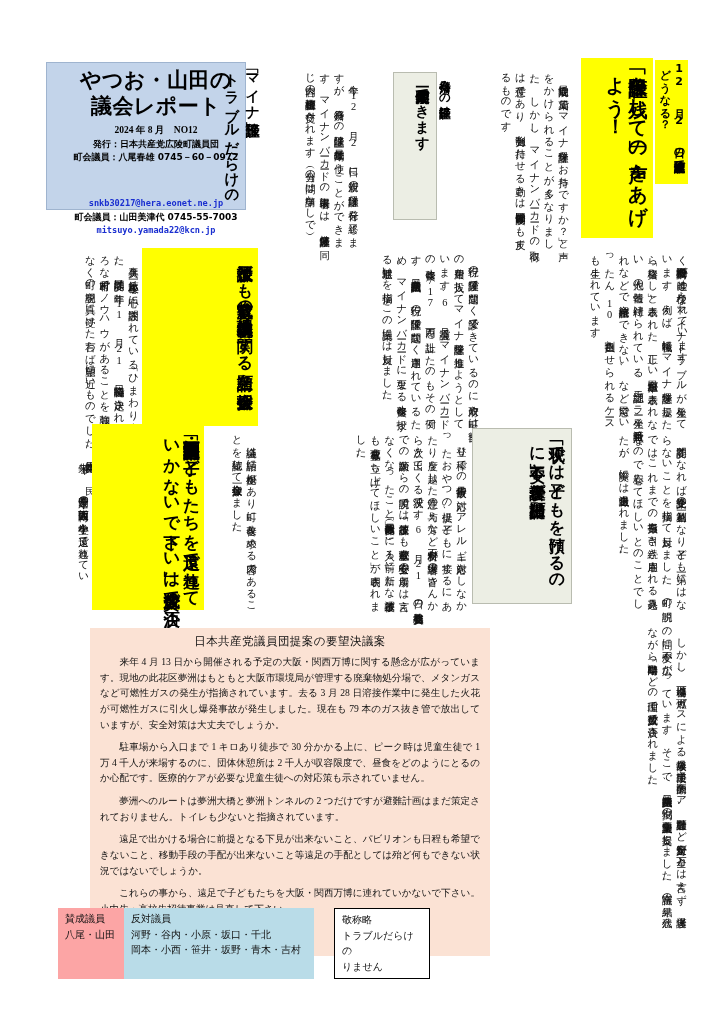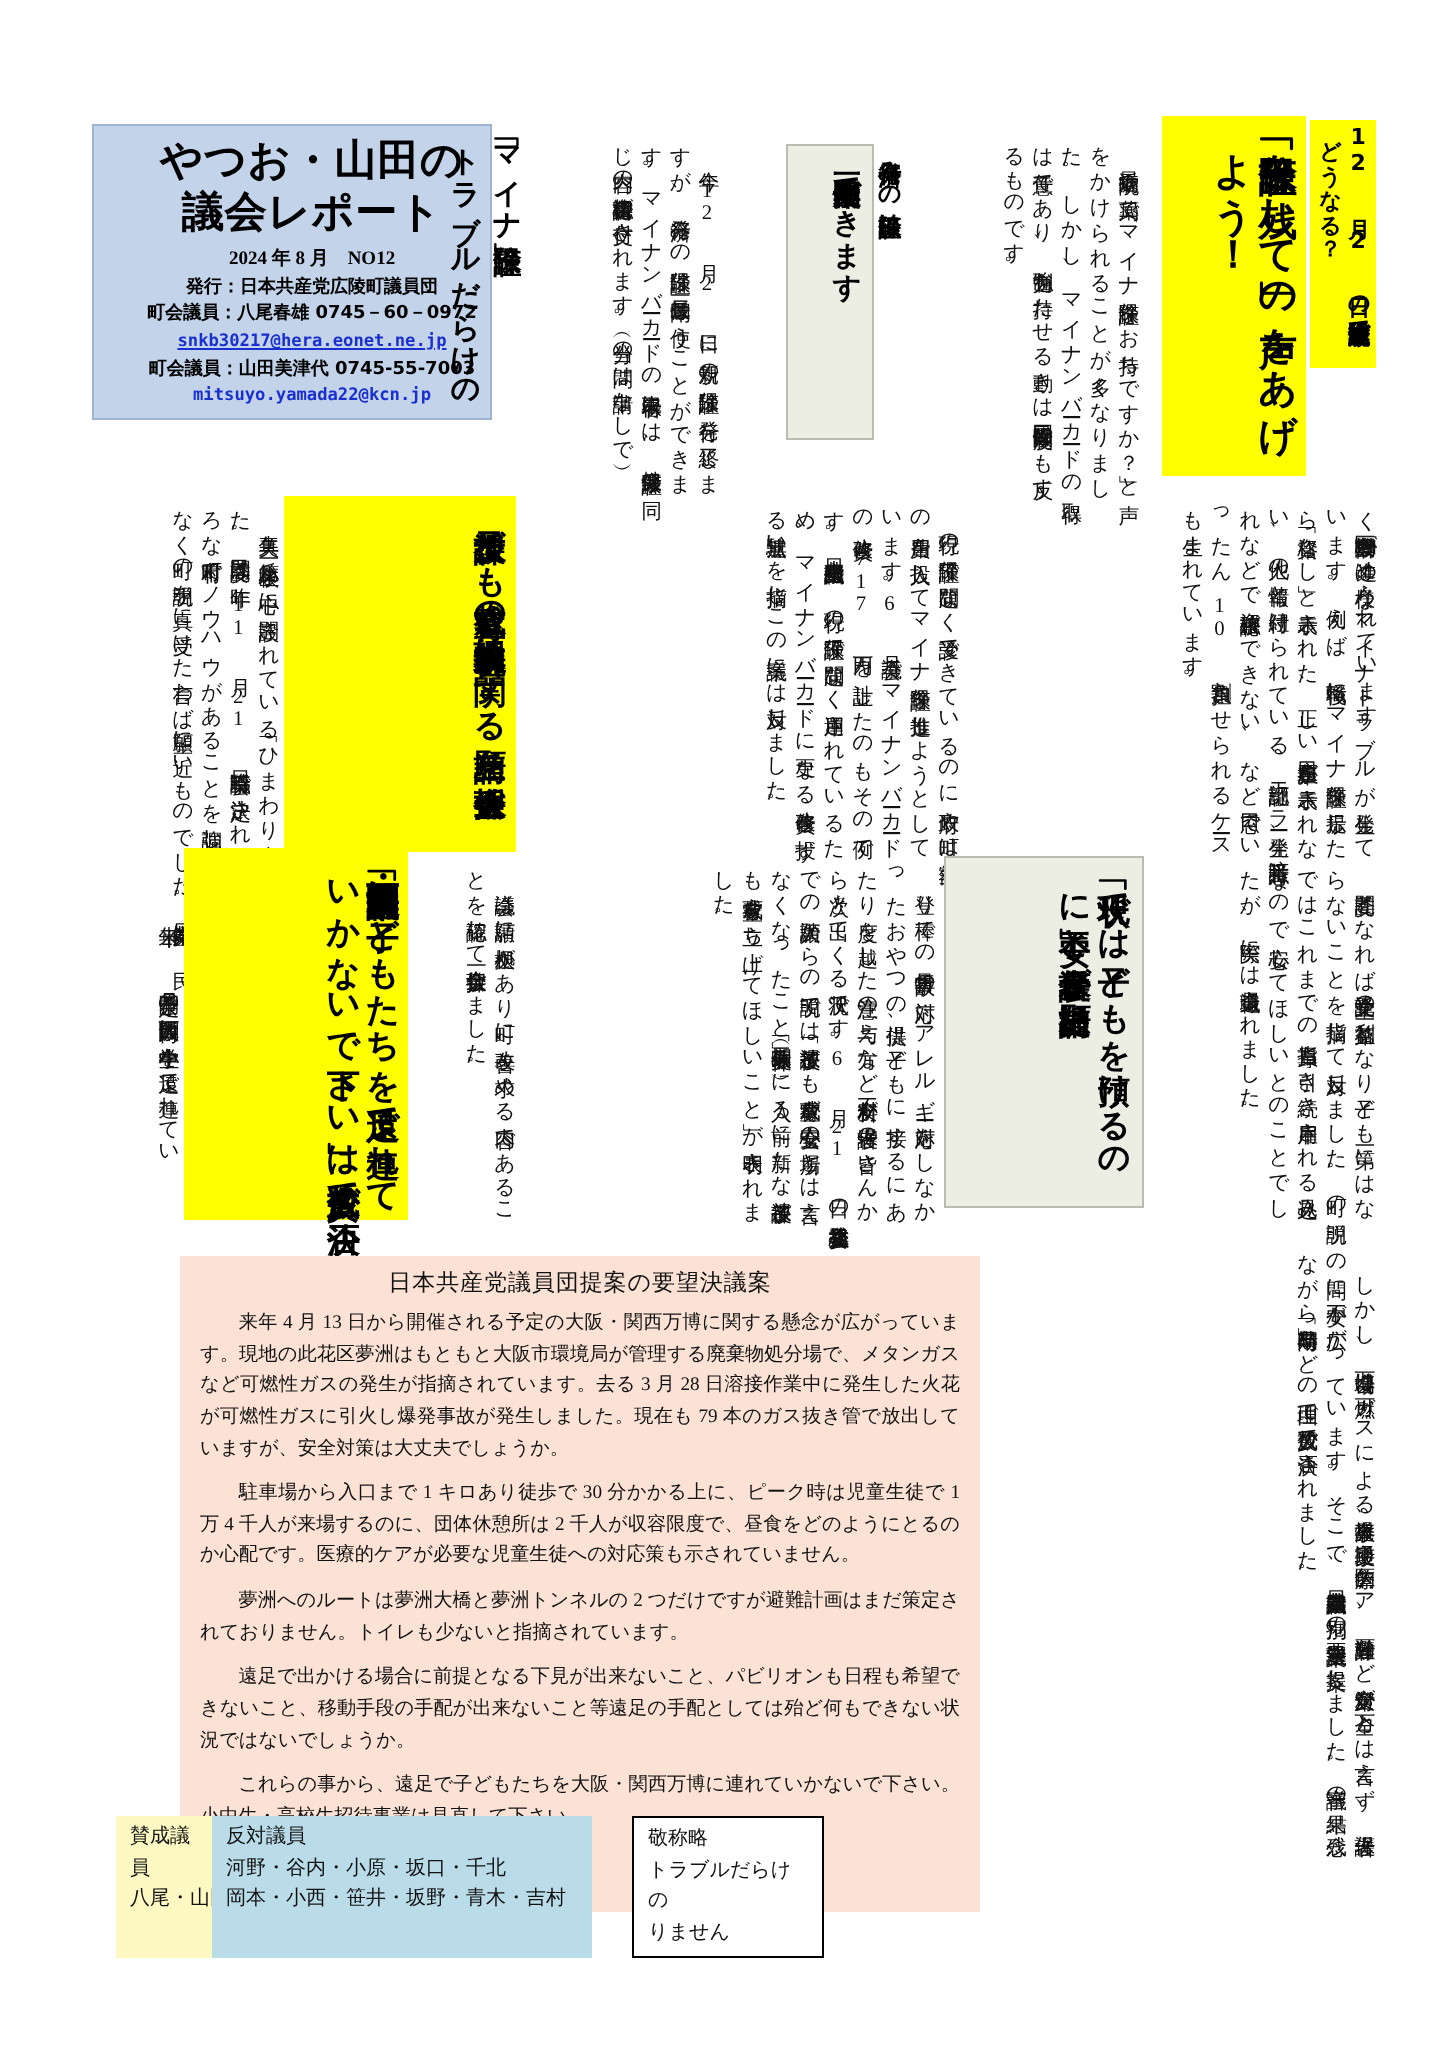--- a/index.html
+++ b/index.html
@@ -58,21 +58,21 @@
     line-height: 1.55;
     color: #000;
     margin-top: 4px;
   }
   #masthead .mail {
     font-family: "DejaVu Sans Mono", "Liberation Mono", monospace;
     font-weight: bold;
     font-size: 8.6px;
     line-height: 1.6;
     color: #1a2fd0;
-    text-decoration: underline;
+    margin-top: 32px;
   }
   #masthead .mail2 {
     font-family: "DejaVu Sans Mono", "Liberation Mono", monospace;
     font-weight: bold;
     font-size: 8.6px;
     line-height: 1.6;
     color: #1a2fd0;
   }
   #masthead .sub2 {
     font-family: "DejaVu Sans", "Liberation Sans", sans-serif;
@@ -154,21 +154,21 @@
     align-items: stretch;
   }
   #vote-table .cell {
     font-family: "Liberation Serif","DejaVu Serif",serif;
     font-size: 10px;
     line-height: 1.55;
     color: #111;
     padding: 3px 7px 4px 7px;
     box-sizing: border-box;
   }
-  #vote-table .agree { background: #fef9c3; width: 48px; }
+  #vote-table .agree { background: #fca5a5; width: 66px; }
   #vote-table .oppose { background: #b9dce8; width: 190px; margin-left: 0;}
   #vote-table .note { background: #ffffff; border: 1px solid #000; width: 96px; margin-left: 20px;}
 
   .nm { white-space: nowrap; }
 </style>
 </head>
 <body>
 
 <div class="page">
 

